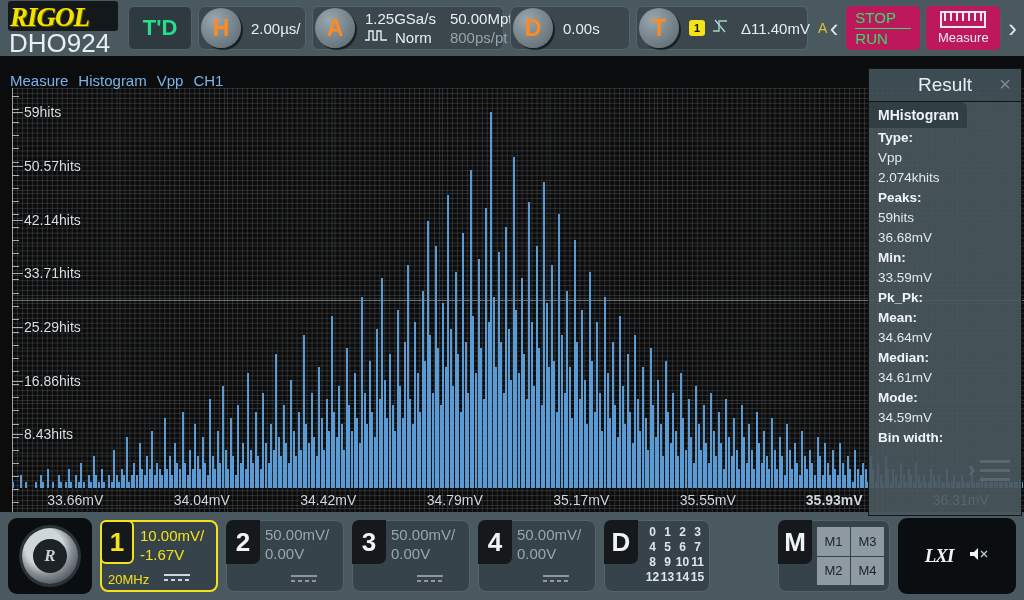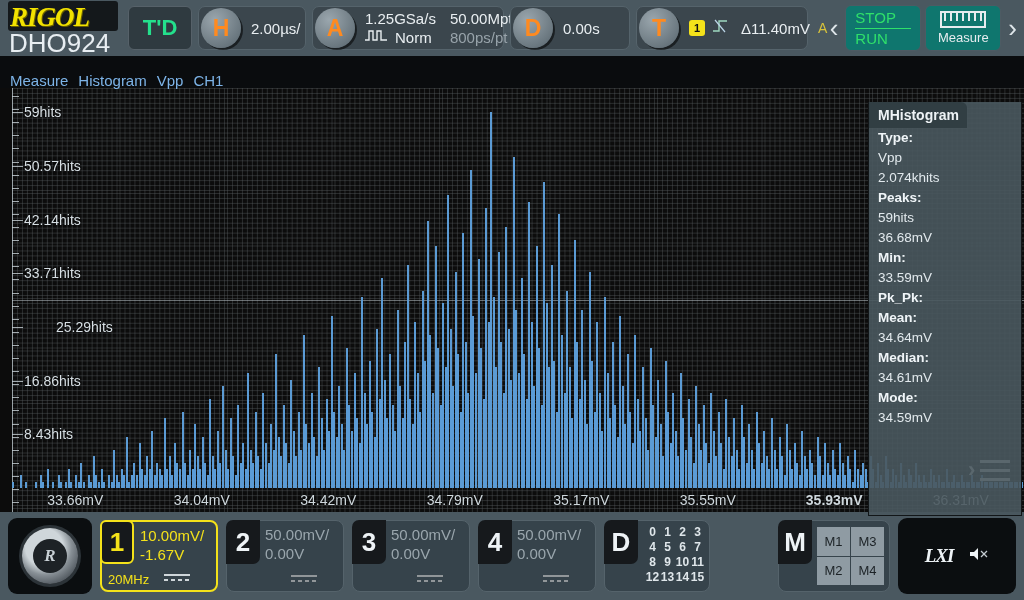--- a/index.html
+++ b/index.html
@@ -72,21 +72,21 @@
 
   .chbadge {
     width:16px;height:16px;border-radius:3px;background:#f4e21a;color:#111;
     font-size:11px;font-weight:bold;display:flex;align-items:center;justify-content:center;
   }
 
   .rightgroup { display:flex; align-items:center; gap:4px; margin-left:auto; }
   .arrow-btn { color:#dfe6ea; font-size:26px; padding: 0 3px; cursor:pointer; line-height:1;}
   .sqbtn {
     width: 76px; height: 46px; border-radius: 6px;
-    background: #0f766e; border:1px solid #4d5b63;
+    background: #be185d; border:1px solid #4d5b63;
     display:flex;flex-direction:column;align-items:center;justify-content:center;
   }
   .stoprun { color:#2fe06a; font-size:15px; line-height:16px; }
   .stoprun .sep { width:56px;height:1px;background:#2fe06a;margin:2px auto;}
   .meas-label { color:#e6ecef; font-size:13px; margin-top:2px;}
   .ruler-ico { width:46px; height:17px; border:2px solid #e6ecef; border-bottom-width:2px; position:relative;}
   .ruler-ico::before{
     content:""; position:absolute; left:2px; top:0; right:2px; height:8px;
     background: repeating-linear-gradient(to right, #e6ecef 0 2px, transparent 2px 6px);
   }
@@ -371,21 +371,21 @@
         <div class="ytick major" style="top: 185.383px;"></div>
         <div class="ytick major" style="top: 238.99px;"></div>
         <div class="ytick major" style="top: 292.66px;"></div>
         <div class="ytick major" style="top: 346.33px;"></div>
       </div>
     <div id="ylabels">
         <div class="ylabel" style="top: 24.373px;">59hits</div>
         <div class="ylabel" style="top: 78.0431px;">50.57hits</div>
         <div class="ylabel" style="top: 131.713px;">42.14hits</div>
         <div class="ylabel" style="top: 185.383px;">33.71hits</div>
-        <div class="ylabel" style="top: 238.99px; padding-left: 32px;">25.29hits</div>
+        <div class="ylabel" style="top: 238.99px;">25.29hits</div>
         <div class="ylabel" style="top: 292.66px;">16.86hits</div>
         <div class="ylabel" style="top: 346.33px;">8.43hits</div>
       </div>
     <div class="bars" id="bars">
         <div class="bar" style="left: 0px; height: 6.36656px; background: rgb(91, 155, 213);"></div>
         <div class="bar" style="left: 7.59px; height: 12.7331px; background: rgb(91, 155, 213);"></div>
         <div class="bar" style="left: 12.65px; height: 6.36656px; background: rgb(91, 155, 213);"></div>
         <div class="bar" style="left: 22.77px; height: 6.36656px; background: rgb(91, 155, 213);"></div>
         <div class="bar" style="left: 27.83px; height: 12.7331px; background: rgb(91, 155, 213);"></div>
         <div class="bar" style="left: 30.36px; height: 6.36656px; background: rgb(91, 155, 213);"></div>
@@ -783,38 +783,43 @@
 
     <div class="collapse-ico">
       <div class="chev">›</div>
       <div class="ln l1"></div>
       <div class="ln l2"></div>
       <div class="ln l3"></div>
     </div>
   </div>
 
   <div class="result">
+    <div class="result-head">
+      <div class="result-title">Result</div>
+      <div class="result-close">×</div>
+    </div>
     <div class="result-body">
       <div class="mtab">MHistogram</div>
       <div class="kv" id="resultlist">
           <div class="k">Type:</div>
           <div class="v">Vpp</div>
           <div class="v">2.074khits</div>
           <div class="k">Peaks:</div>
           <div class="v">59hits</div>
           <div class="v">36.68mV</div>
           <div class="k">Min:</div>
           <div class="v">33.59mV</div>
           <div class="k">Pk_Pk:</div>
           <div class="k">Mean:</div>
           <div class="v">34.64mV</div>
           <div class="k">Median:</div>
           <div class="v">34.61mV</div>
           <div class="k">Mode:</div>
           <div class="v">34.59mV</div>
+          <div class="k">Bin width:</div>
         </div>
     </div>
   </div>
 
   <div class="bottombar">
     <div class="gearbox">
       <div class="gear">
         <div class="gear-inner">R</div>
       </div>
     </div>

